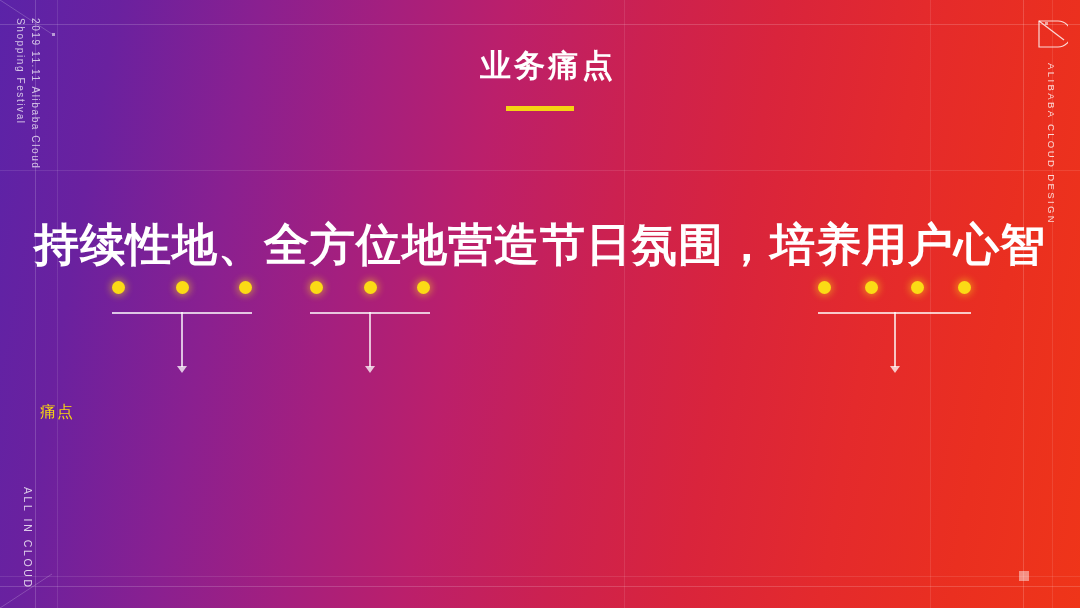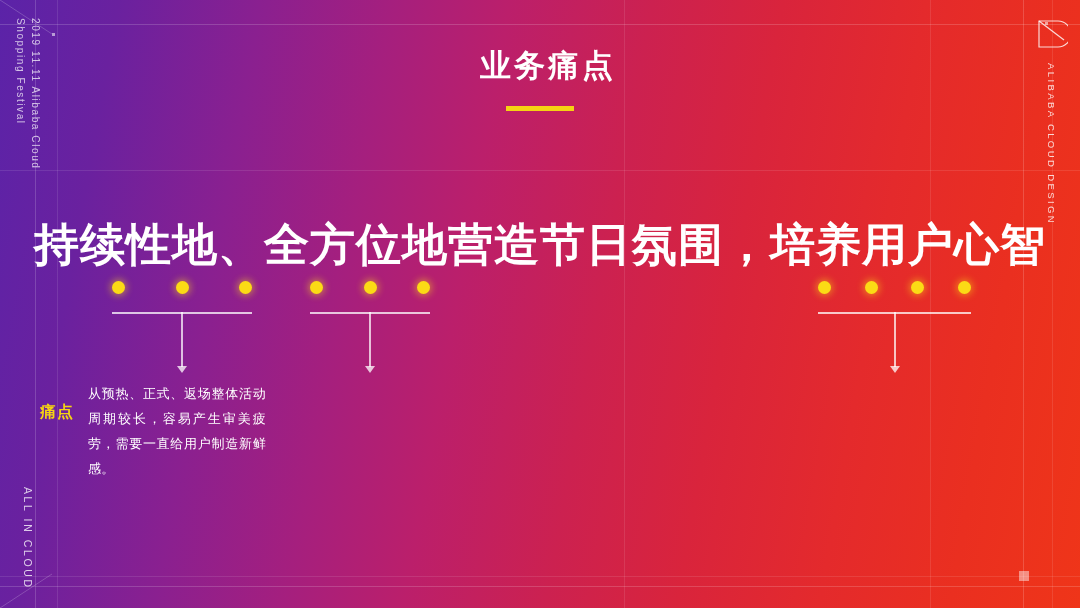--- a/index.html
+++ b/index.html
@@ -168,21 +168,21 @@
   }
 
   
   #pain-label {
     position: absolute;
     left: 40px;
     top: 400px;
     width: 34px;
     color: #f5d312;
     font-size: 16px;
-    font-weight: bold;
+    font-weight: normal;
     line-height: 1.45;
     text-align: center;
     letter-spacing: 1px;
   }
 
   
   .para {
     position: absolute;
     color: #ffffff;
     font-size: 13px;
@@ -268,15 +268,14 @@
       <div class="dot"></div>
       <div class="dot"></div>
     </div>
     <div class="hbar" style="top:31px; width:153px;"></div>
     <div class="vbar" style="top:31px; left:76px; height:55px;"></div>
     <div class="arrow" style="top:85px; left:72px;"></div>
   </div>
 
   <div id="pain-label">痛点</div>
 
-  <div class="para" id="para-1">从预热、正式、返场整体活动周期较长，容易产生审美疲劳，需要一直给用户制造新鲜感。</div>
 
 </div>
 
 </body></html>

